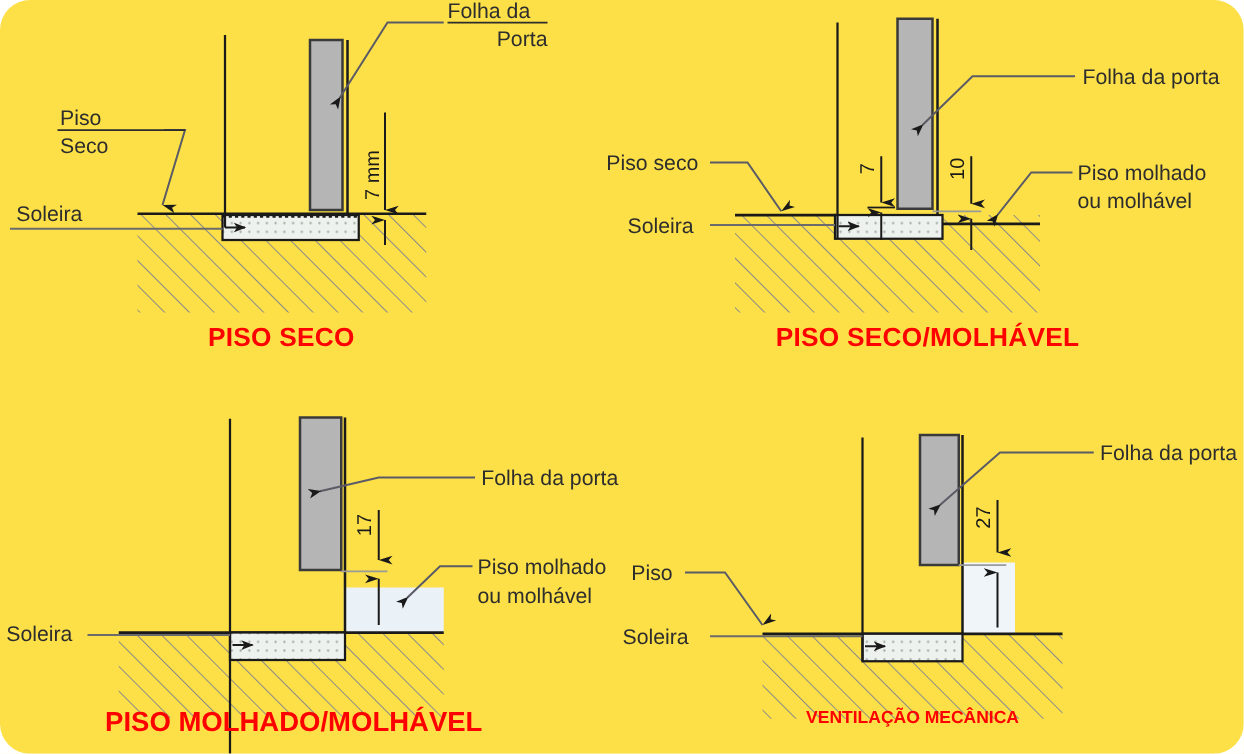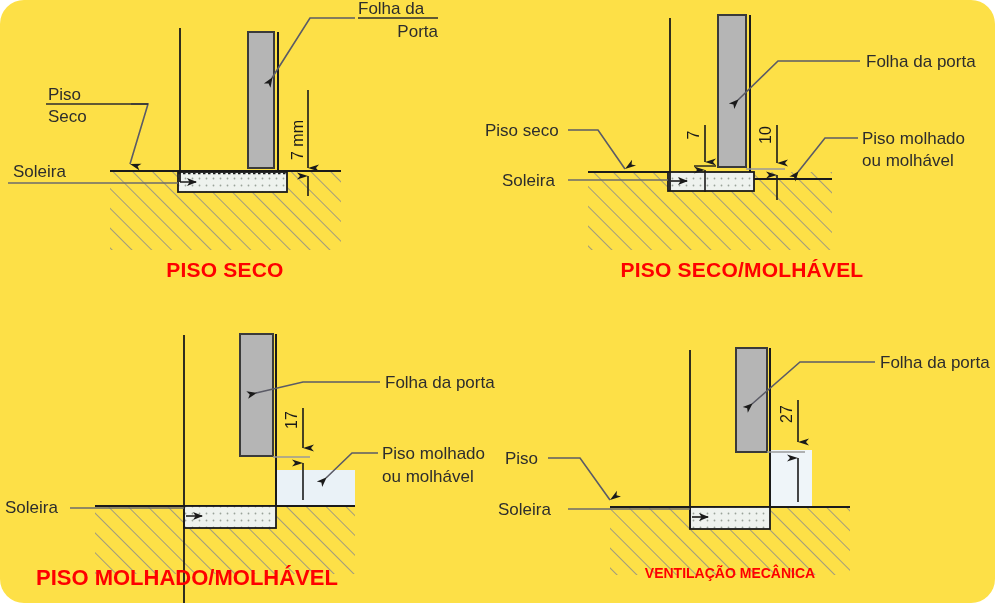--- a/index.html
+++ b/index.html
@@ -255,22 +255,22 @@
       <line x1="70" y1="208" x2="184" y2="208" stroke="#6b6b6b" stroke-width="1.6"></line>
 
       <g>
         <path d="M326,178 L352,153 L378,153" fill="none" stroke="#5b5b66" stroke-width="1.6" marker-start="url(#ar3)"></path>
       </g>
       <text class="lbl" x="382" y="159">Piso molhado</text>
       <text class="lbl" x="382" y="182">ou molhável</text>
 
       <text class="caption" x="230" y="595" text-anchor="middle"></text>
     </svg>
-    <div style="position:absolute; left:0; top:265px; width:470px; 
-                color:#fe0000; font-weight:bold; font-size:22px;padding-left:36px;">PISO MOLHADO/MOLHÁVEL</div>
+    <div style="position:absolute; left:0; top:265px; width:470px; text-align:center;
+                color:#fe0000; font-weight:bold; font-size:22px;">PISO MOLHADO/MOLHÁVEL</div>
   </div>
 
   <div class="panel-wrap" style="left:480px; top:300px;">
     <svg class="panel" width="515" height="303" viewBox="0 0 515 303">
       <defs>
         <pattern id="hatch4" width="14" height="14" patternUnits="userSpaceOnUse" patternTransform="rotate(-45)">
           <line x1="0" y1="0" x2="0" y2="14" stroke="#8a8a8a" stroke-width="1.6"></line>
         </pattern>
         <pattern id="dots4" width="7" height="7" patternUnits="userSpaceOnUse">
           <rect width="7" height="7" fill="#eef2ee"></rect>

